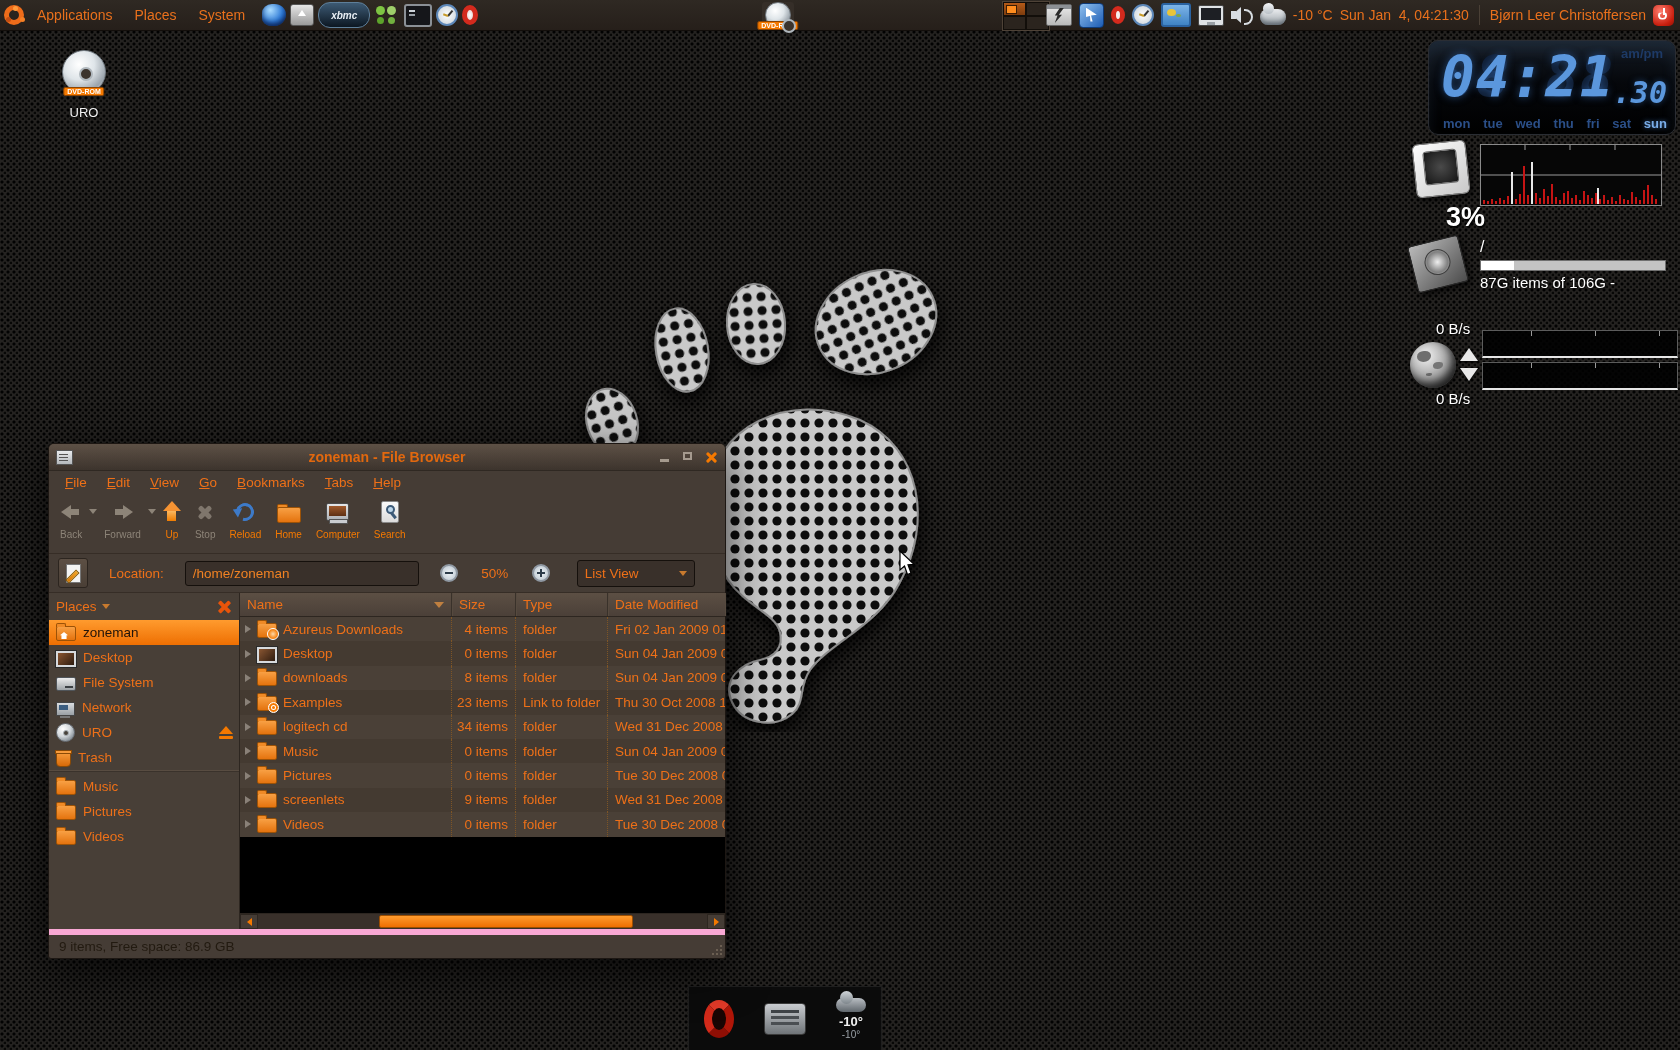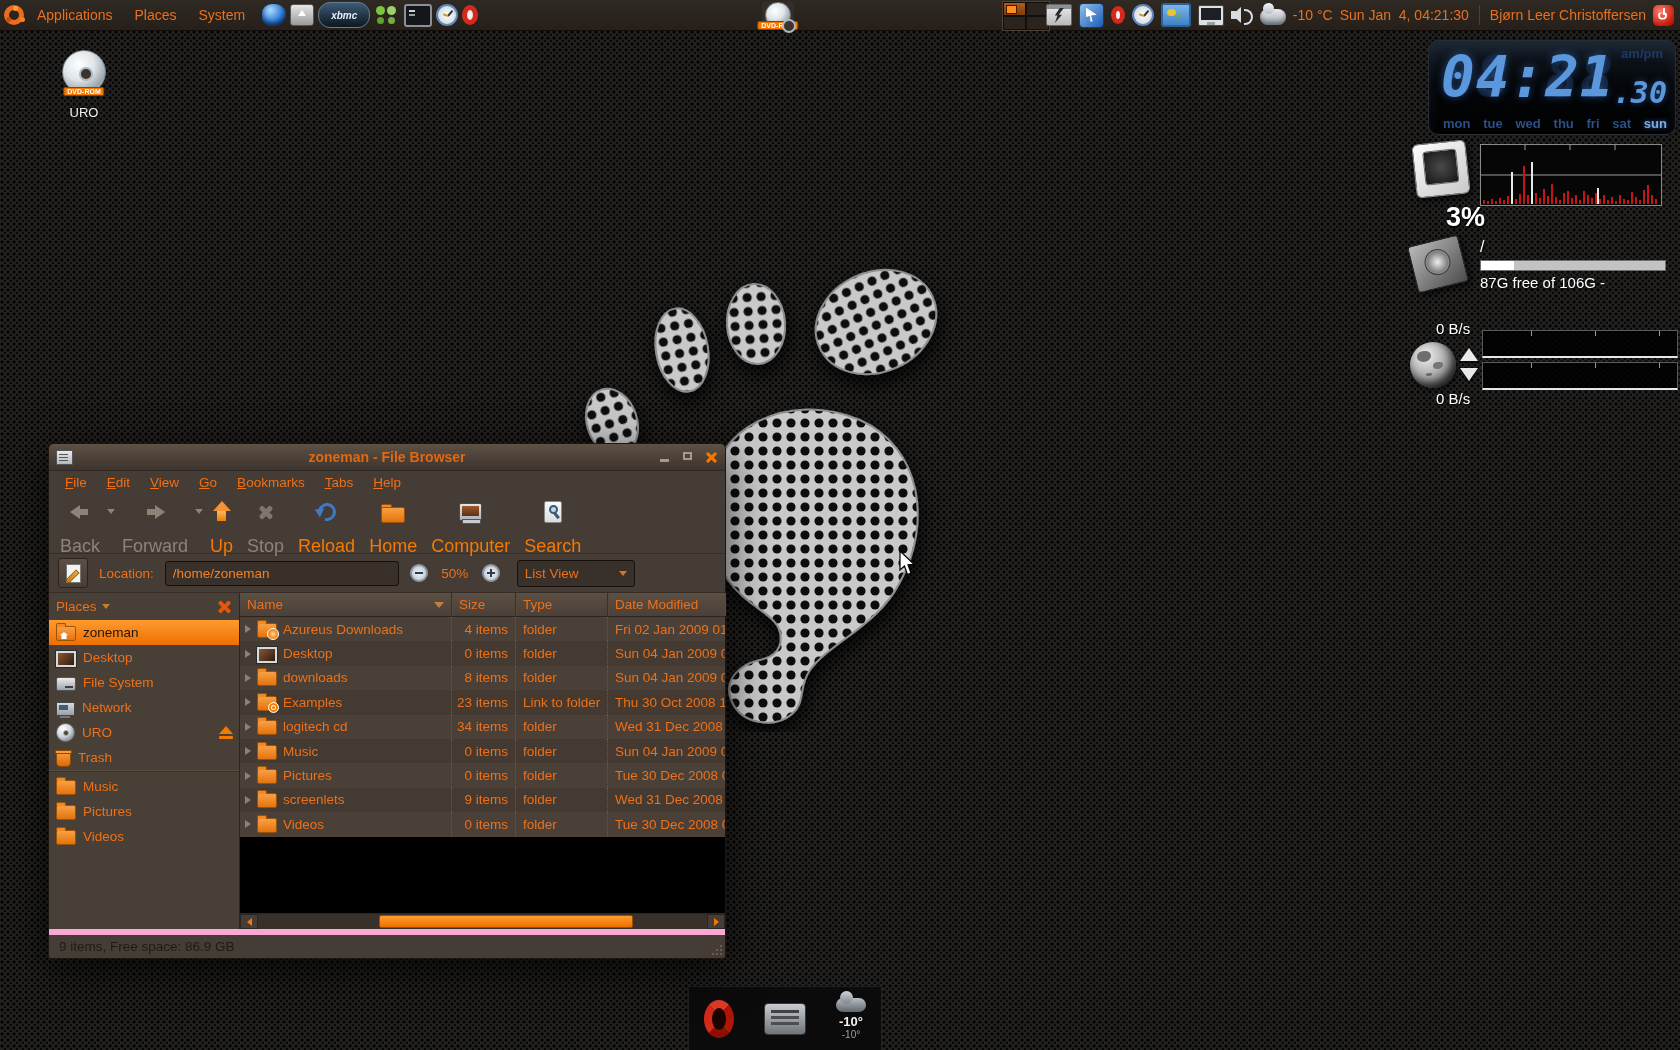--- a/index.html
+++ b/index.html
@@ -134,21 +134,21 @@
   .ctl-min::after{background:#a59a8e}
   .ctl-max::after{content:"";position:absolute;left:2px;top:2px;width:9px;height:8px;border:2px solid #a59a8e;box-sizing:border-box}
   .ctl-close::before,.ctl-close::after{content:"";position:absolute;left:1px;top:6px;width:13px;height:3px;background:#f57900;border-radius:1px}
   .ctl-close::before{transform:rotate(45deg)}.ctl-close::after{transform:rotate(-45deg)}
   .menubar{height:23px;flex:none;display:flex;align-items:center;padding-left:6px}
   .mn{color:#ee7018;padding:2px 10px;display:inline-block}
   .mn::first-letter{text-decoration:underline}
   .toolbar{height:56px;flex:none;display:flex;align-items:flex-start;padding:3px 4px 0;border-bottom:1px solid #362d26}
   .tb-btn{display:flex;flex-direction:column;align-items:center;padding:2px 7px;border-radius:3px}
   .tb-ic{height:26px;display:flex;align-items:center;justify-content:center}
-  .tb-lbl{font-size:18px;color:#f57900;margin-top:11px}
+  .tb-lbl{font-size:10px;color:#f57900;margin-top:4px}
   .tb-btn.disabled .tb-lbl{color:#8d8478}
   .tb-wrap{display:flex;align-items:flex-start}
   .tb-chevron{display:none;margin-top:12px;border-left:4px solid transparent;border-right:4px solid transparent;border-top:5px solid #8d8478}
   .tb-wrap.has-dropdown .tb-chevron{display:block}
   .back-arrow-icon,.forward-arrow-icon{width:20px;height:14px}
   .back-arrow-icon::before{content:"";position:absolute;left:0;top:0;border-top:7px solid transparent;border-bottom:7px solid transparent;border-right:10px solid #8d8478}
   .back-arrow-icon::after{content:"";position:absolute;left:9px;top:4px;width:9px;height:6px;background:#8d8478}
   .forward-arrow-icon::before{content:"";position:absolute;right:0;top:0;border-top:7px solid transparent;border-bottom:7px solid transparent;border-left:10px solid #8d8478}
   .forward-arrow-icon::after{content:"";position:absolute;right:9px;top:4px;width:9px;height:6px;background:#8d8478}
   .up-arrow-icon{width:18px;height:22px}
@@ -162,21 +162,21 @@
   .home-big-icon{width:24px;height:20px}
   .home-big-icon::before{content:"";position:absolute;left:0;top:2px;width:9px;height:4px;background:#ef8a26;border:1px solid #9c5207;border-bottom:none;border-radius:2px 2px 0 0}
   .home-big-icon::after{content:"";position:absolute;left:0;top:5px;width:22px;height:14px;background:linear-gradient(#f8a044,#e4730e);border:1px solid #9c5207;border-radius:2px}
   .computer-icon{width:21px;height:16px;background:linear-gradient(#e4e6e8,#aeb2b6);border:1px solid #4c4c4c;border-radius:2px}
   .computer-icon::before{content:"";position:absolute;left:2px;top:2px;right:2px;bottom:4px;background:linear-gradient(#a05a2c,#5e3014)}
   .computer-icon::after{content:"";position:absolute;left:2px;bottom:-4px;width:17px;height:3px;background:#c9ccd0;border:1px solid #555}
   .search-icon{width:16px;height:20px;background:linear-gradient(#fafafa,#dcdcdc);border:1px solid #888;border-radius:2px}
   .search-icon::before{content:"";position:absolute;left:4px;top:3px;width:9px;height:9px;border:2.5px solid #3c5a78;border-radius:50%;box-sizing:border-box;background:#bcd6ea}
   .search-icon::after{content:"";position:absolute;left:10px;top:10px;width:3px;height:7px;background:#3c5a78;transform:rotate(-40deg)}
 
-  .locationbar{height:38px;flex:none;display:flex;align-items:center;gap:11px;padding:0 9px;border-bottom:1px solid #362d26}
+  .locationbar{height:38px;flex:none;display:flex;align-items:center;gap:21px;padding:0 9px;border-bottom:1px solid #362d26}
   .loc-toggle{width:28px;height:28px;border-radius:3px;background:linear-gradient(#5c4f44,#4a3f36);border:1px solid #2c251f;display:flex;align-items:center;justify-content:center}
   .edit-location-icon{width:13px;height:17px;background:#f4f4f2;border:1px solid #777}
   .edit-location-icon::after{content:"";position:absolute;left:3px;top:4px;width:3px;height:13px;background:linear-gradient(#f5a623,#d87500);transform:rotate(45deg);border:1px solid #8a5a00}
   .loc-label{color:#ee7018}
   .loc-input{width:218px;height:23px;background:#39302a;border:1px solid #15100c;border-radius:3px;color:#f08223;
     font-family:"Liberation Sans",sans-serif;font-size:13.5px;padding:0 7px;outline:none}
   .zoom-minus-icon,.zoom-plus-icon{width:14px;height:14px;border-radius:50%;border:2px solid #8f98a2;background:radial-gradient(#eef3f7,#b9c4cd);box-sizing:content-box}
   .zoom-minus-icon::after,.zoom-plus-icon::after{content:"";position:absolute;left:3px;top:6px;width:8px;height:2px;background:#2d3c4a}
   .zoom-plus-icon::before{content:"";position:absolute;left:6px;top:3px;width:2px;height:8px;background:#2d3c4a}
   .zoom-level{color:#ee7018;min-width:32px;text-align:center}
@@ -378,21 +378,21 @@
   </svg>
   <span class="cpu-value">3%</span>
 </div>
 
 <div class="widget w-disk">
   <span class="icon hdd-ic"></span>
   <span class="disk-mount">/</span>
   <div class="disk-bar">
     <div class="disk-fill" style="width: 18%;"></div>
   </div>
-  <span class="disk-label">87G free of 106G -</span>
+  <span class="disk-label">87G items of 106G -</span>
 </div>
 
 <div class="widget w-net">
   <span class="net-up-label">0 B/s</span>
   <span class="icon globe-ic"></span>
   <span class="net-arrow-up"></span>
   <span class="net-arrow-down"></span>
   <div class="net-graph ng1"></div>
   <div class="net-graph ng2"></div>
   <span class="net-down-label">0 B/s</span>

